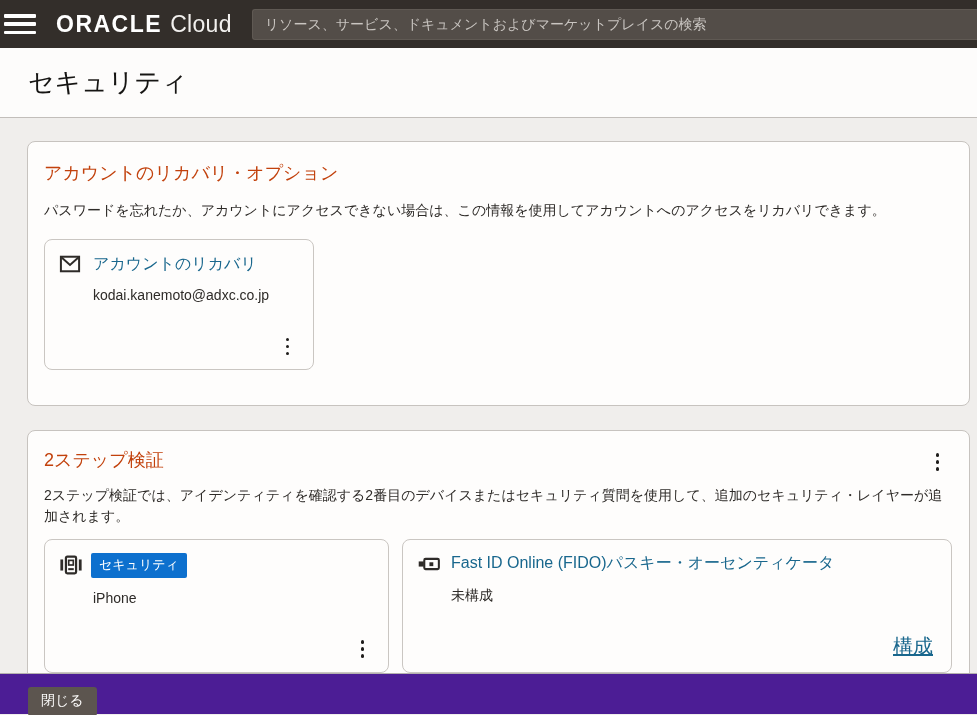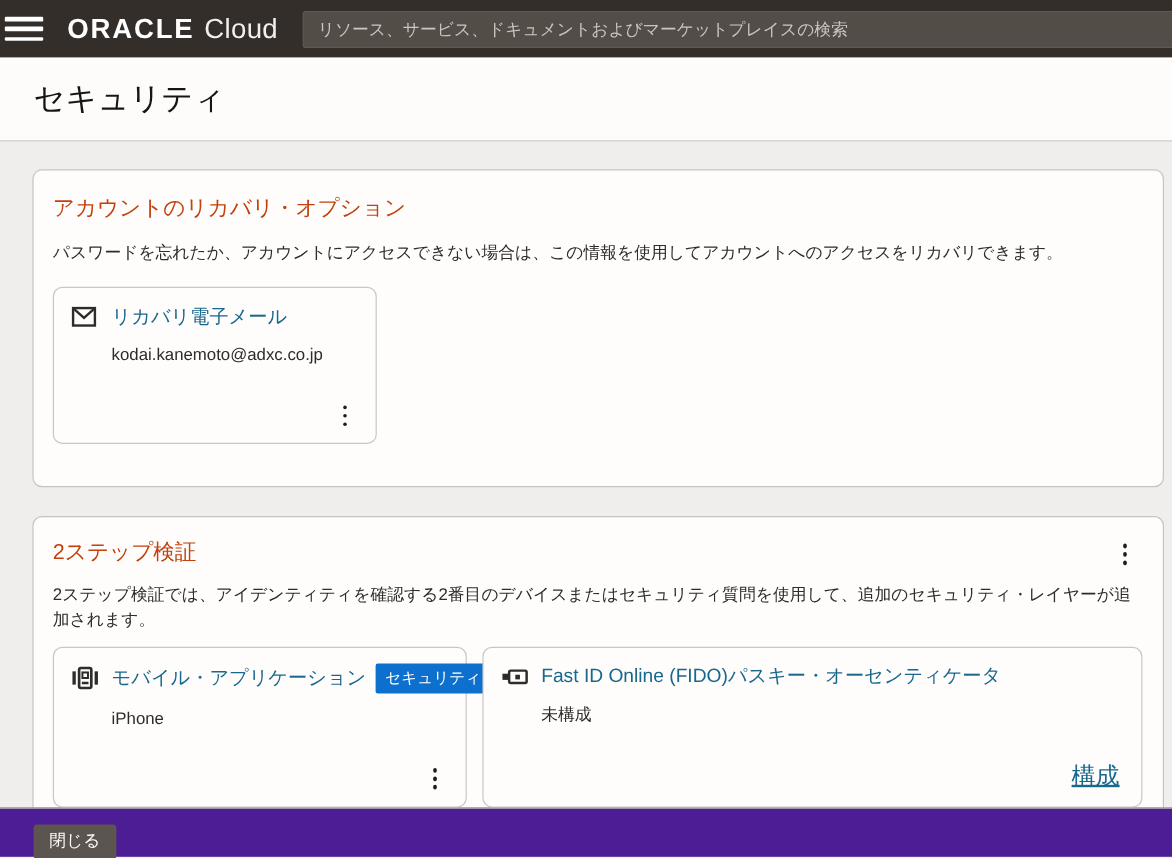--- a/index.html
+++ b/index.html
@@ -163,21 +163,21 @@
     <p class="card-desc">パスワードを忘れたか、アカウントにアクセスできない場合は、この情報を使用してアカウントへのアクセスをリカバリできます。</p>
 
     <div class="tile tile-email">
       <div class="tile-head">
         <span class="tile-icon">
           <svg width="22" height="20" viewBox="0 0 24 22">
             <rect x="2" y="3" width="20" height="16" fill="none" stroke="#2E2B28" stroke-width="2.2"></rect>
             <path d="M2.5 3.5 L12 12 L21.5 3.5" fill="none" stroke="#2E2B28" stroke-width="2.2"></path>
           </svg>
         </span>
-        <a class="tile-link">リカバリ電子メール</a>
+        <a class="tile-link">アカウントのリカバリ</a>
       </div>
       <div class="tile-value">kodai.kanemoto@adxc.co.jp</div>
       <div class="kebab kebab-br">
         <i></i>
           <i></i>
           <i></i>
       </div>
     </div>
   </section>
 
@@ -198,21 +198,20 @@
         <div class="tile-head">
           <span class="tile-icon">
             <svg width="25" height="22" viewBox="0 0 26 22">
               <rect x="1.5" y="5" width="3" height="12" fill="#2E2B28"></rect>
               <rect x="21.5" y="5" width="3" height="12" fill="#2E2B28"></rect>
               <rect x="7.5" y="2" width="11" height="18" rx="1.5" fill="none" stroke="#2E2B28" stroke-width="2.4"></rect>
               <rect x="10.5" y="6" width="5" height="5" fill="none" stroke="#2E2B28" stroke-width="1.8"></rect>
               <line x1="10" y1="15.5" x2="16" y2="15.5" stroke="#2E2B28" stroke-width="2.2"></line>
             </svg>
           </span>
-          <a class="tile-link">モバイル・アプリケーション</a>
           <span class="badge">セキュリティ</span>
         </div>
         <div class="tile-value">iPhone</div>
         <div class="kebab kebab-br">
           <i></i>
             <i></i>
             <i></i>
         </div>
       </div>
 

